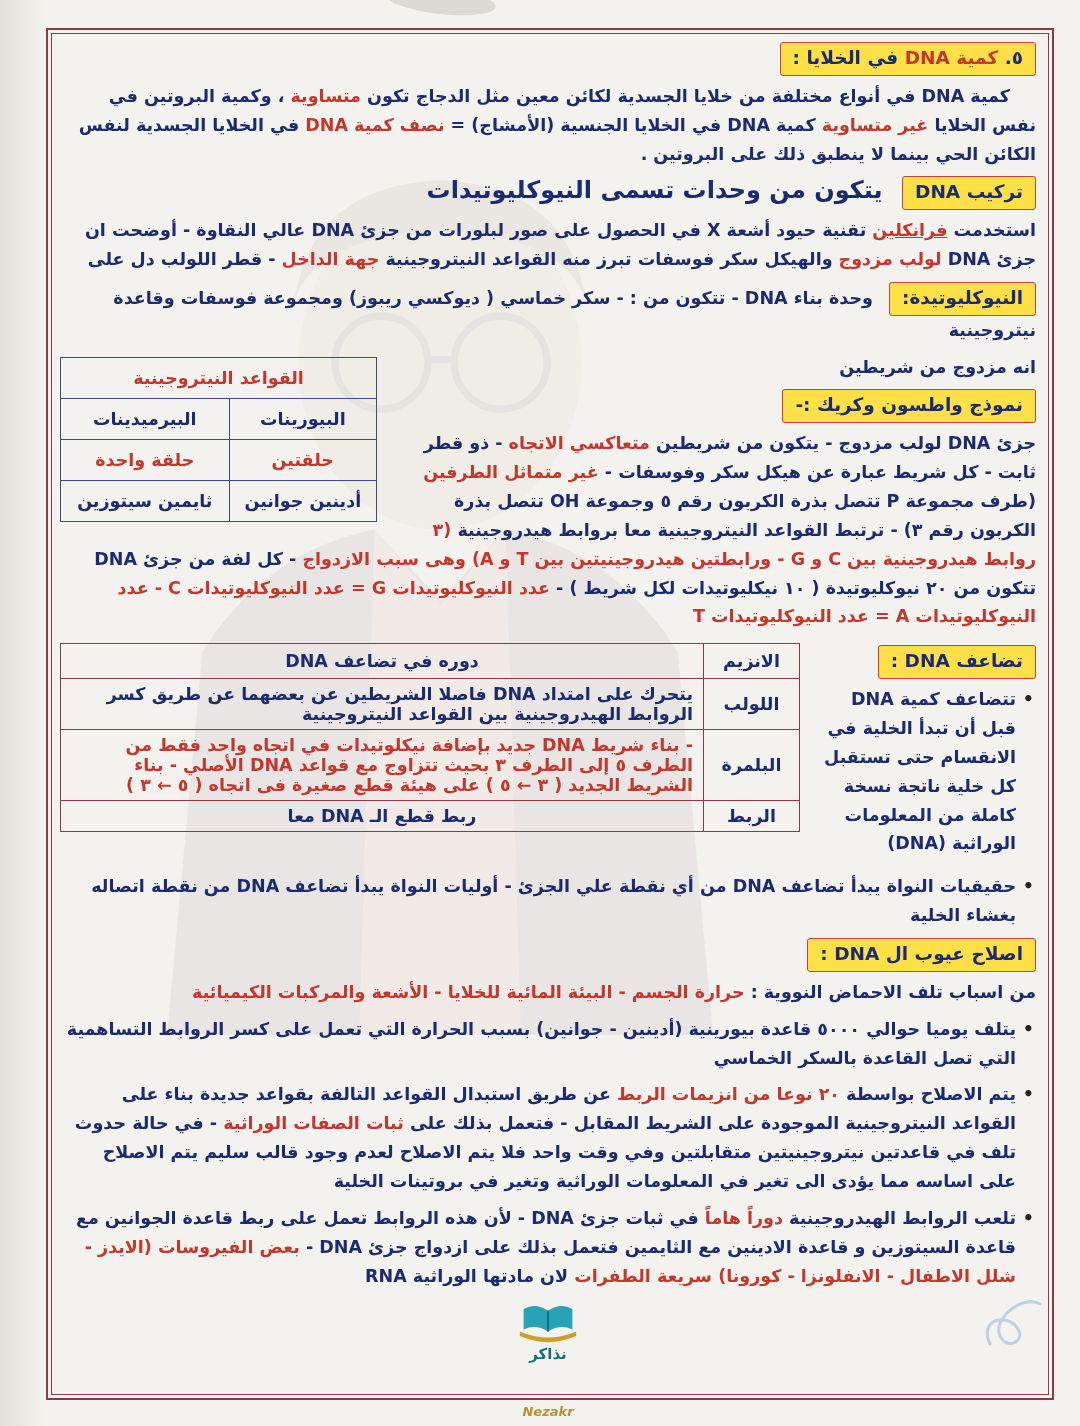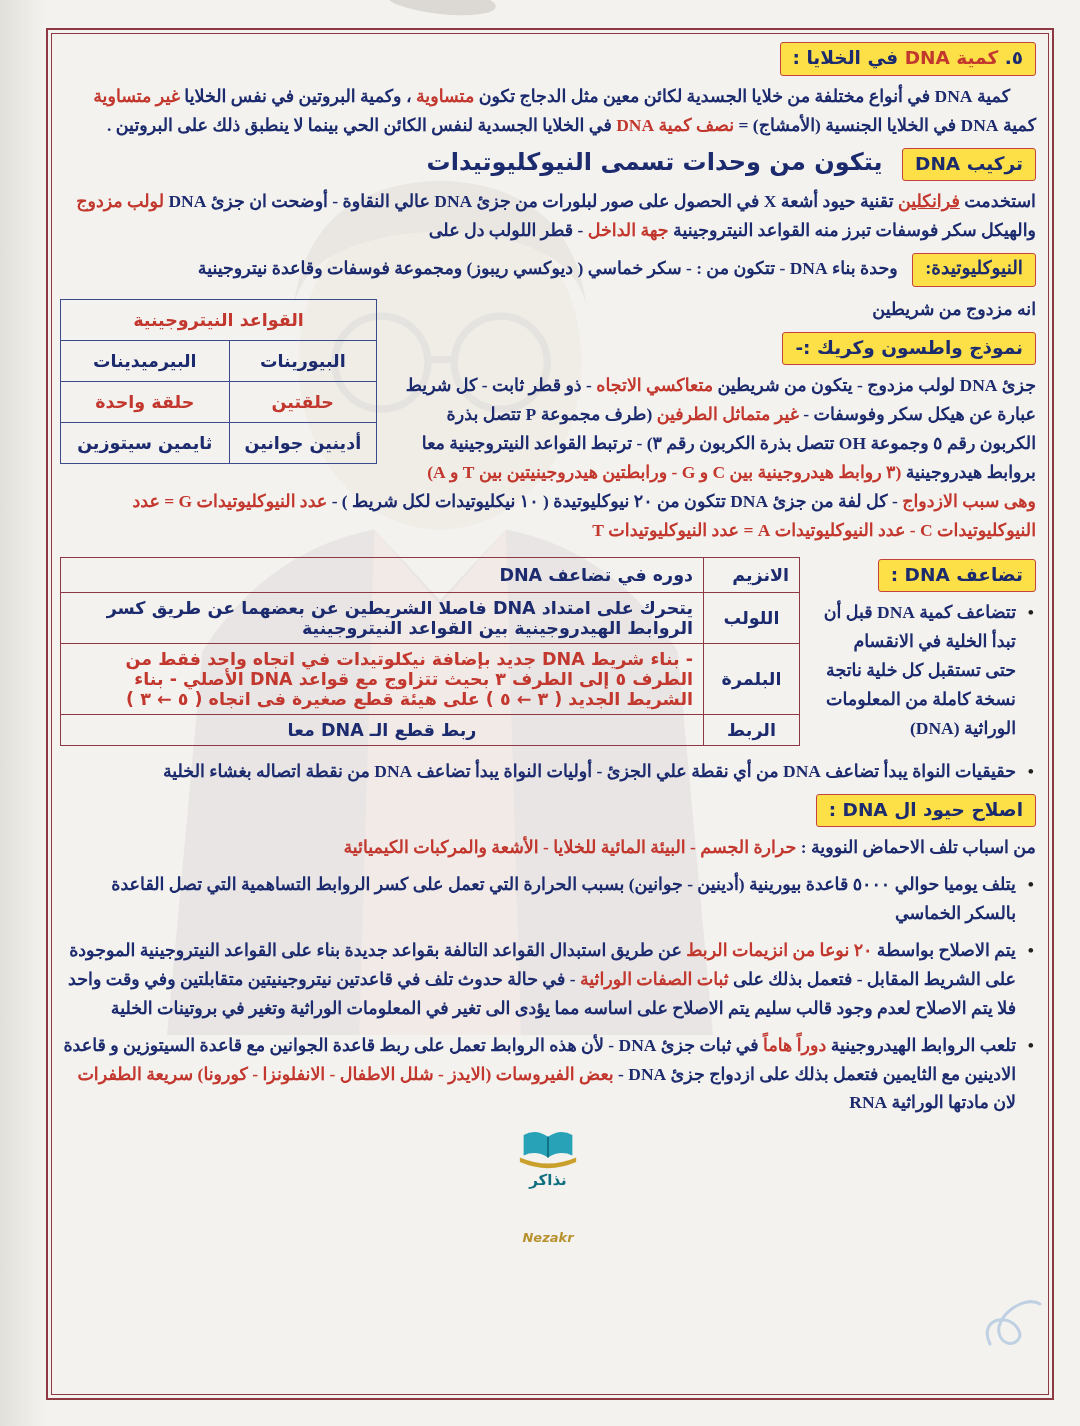--- a/index.html
+++ b/index.html
@@ -20,37 +20,37 @@
   .content{position:absolute;left:60px;top:40px;right:44px;z-index:2;
     direction:rtl;text-align:right;color:#1c2a6e;font-weight:700;}
 
   .red{color:#c2372e;}
   .u{text-decoration:underline;}
 
   .badge{display:inline-block;background:#fde047;border:1.5px solid #c5433e;border-radius:3px;
     padding:1px 12px 3px;font-size:18.5px;color:#1c2a6e;line-height:1.5;font-weight:700;}
   .hdr-row{margin:2px 0 6px;}
   .inline-pair .para-inline{margin-right:14px;font-size:24px;}
-  .para{font-size:17.5px;line-height:1.65;margin:2px 0 8px;font-family:Liberation Serif, serif;}
+  .para{font-size:17.5px;line-height:1.65;margin:2px 0 8px;}
   .indent1{text-indent:26px;}
   .badge-inline{margin-left:10px;}
 
   .bullet{position:relative;padding-right:20px;}
   .bullet::before{content:"•";position:absolute;right:2px;top:0;color:#222;}
 
   .bases-table{border-collapse:collapse;float:left;width:317px;margin:4px 16px 8px 0;text-align:center;}
   .bases-table th,.bases-table td{border:1.6px solid #3a4a8a;padding:10px 6px;font-size:17.5px;font-weight:700;}
   .clear{clear:both;}
 
   .rep-flex{display:flex;gap:20px;margin:4px 0 6px;align-items:flex-start;}
   .rep-side{flex:0 0 216px;}
   .rep-table-wrap{flex:1;}
   .enzyme-table{border-collapse:collapse;width:100%;}
   .enzyme-table th,.enzyme-table td{border:1.6px solid #8d3843;padding:5px 10px;font-size:17.5px;font-weight:700;}
-  .enzyme-table th{text-align:right;padding:7px 10px;}
+  .enzyme-table th{text-align:center;padding:7px 10px;}
   .col-enzyme{width:96px;}
   .ename{text-align:center;}
   .erole{text-align:right;}
   .erole.center{text-align:center;}
 
   .logo{text-align:center;margin-top:4px;}
   .logo-ar{color:#0f6f80;font-size:15px;margin-top:-4px;font-weight:700;}
   .logo-en{color:#b8922f;font-size:13px;font-style:italic;font-weight:700;margin-top:41px;}
 </style>
 </head>
@@ -159,21 +159,21 @@
               <td class="erole center"><span>ربط قطع الـ DNA معا</span></td>
             </tr>
           </tbody>
         </table>
       </div>
     </div>
 
     <p class="para bullet"><span>حقيقيات النواة يبدأ تضاعف DNA من أي نقطة علي الجزئ - أوليات النواة يبدأ تضاعف DNA من نقطة اتصاله بغشاء الخلية</span></p>
 
     <div class="hdr-row">
-      <span class="badge">اصلاح حيود ال DNA :</span>
+      <span class="badge">اصلاح عيوب ال DNA :</span>
     </div>
     <p class="para"><span>من اسباب تلف الاحماض النووية : </span><span class="red">حرارة الجسم - البيئة المائية للخلايا - الأشعة والمركبات الكيميائية</span></p>
     <p class="para bullet"><span>يتلف يوميا حوالي ٥٠٠٠ قاعدة بيورينية (أدينين - جوانين) بسبب الحرارة التي تعمل على كسر الروابط التساهمية التي تصل القاعدة بالسكر الخماسي</span></p>
     <p class="para bullet"><span>يتم الاصلاح بواسطة </span><span class="red">٢٠ نوعا من انزيمات الربط</span><span> عن طريق استبدال القواعد التالفة بقواعد جديدة بناء على القواعد النيتروجينية الموجودة على الشريط المقابل - فتعمل بذلك على </span><span class="red">ثبات الصفات الوراثية</span><span> - في حالة حدوث تلف في قاعدتين نيتروجينيتين متقابلتين وفي وقت واحد فلا يتم الاصلاح لعدم وجود قالب سليم يتم الاصلاح على اساسه مما يؤدى الى تغير في المعلومات الوراثية وتغير في بروتينات الخلية</span></p>
     <p class="para bullet"><span>تلعب الروابط الهيدروجينية </span><span class="red">دوراً هاماً</span><span> في ثبات جزئ DNA - لأن هذه الروابط تعمل على ربط قاعدة الجوانين مع قاعدة السيتوزين و قاعدة الادينين مع الثايمين فتعمل بذلك على ازدواج جزئ DNA - </span><span class="red">بعض الفيروسات (الايدز - شلل الاطفال - الانفلونزا - كورونا) سريعة الطفرات</span><span> لان مادتها الوراثية RNA</span></p>
 
     <div class="logo">
       <svg class="book" width="60" height="46" viewBox="0 0 64 48" aria-hidden="true">
         <path d="M6 10 Q19 3 32 12 Q45 3 58 10 L58 32 Q45 26 32 34 Q19 26 6 32 Z" fill="#28a2b6"></path>
         <line x1="32" y1="12" x2="32" y2="34" stroke="#0f6f80" stroke-width="2"></line>

